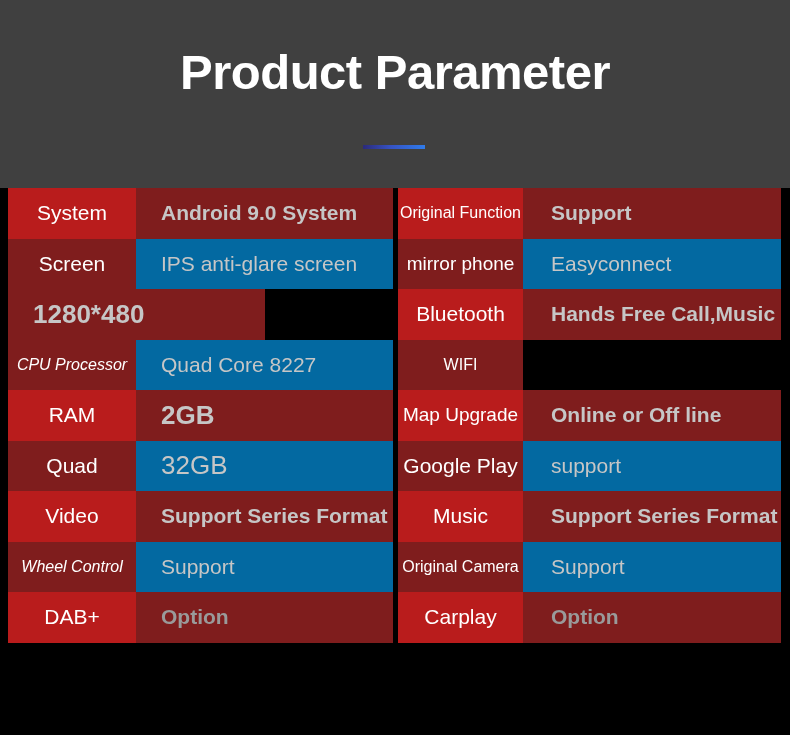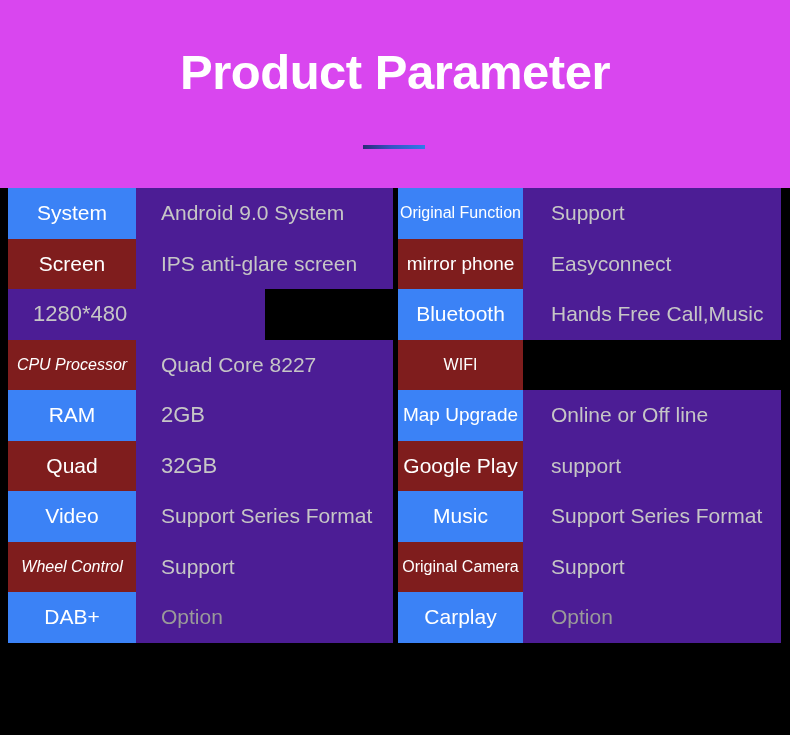--- a/index.html
+++ b/index.html
@@ -21,21 +21,21 @@
     background: #000000;
   }
 
   
   .header {
     position: absolute;
     left: 0;
     top: 0;
     width: 790px;
     height: 188px;
-    background: #d946ef;
+    background: #404040;
   }
   .page-title {
     position: absolute;
     left: 0;
     top: 42px;
     width: 790px;
     text-align: center;
     color: #ffffff;
     font-size: 49px;
     font-weight: bold;
@@ -109,34 +109,34 @@
 
   
   .left .cell-label { width: 128px; }
   .left .cell-value { width: 257px; padding-left: 25px; }
 
   
   .right .cell-label { width: 125px; }
   .right .cell-value { width: 258px; padding-left: 28px; }
 
   
-  .spec-row.odd  .cell-label { background: #3b82f6; }
-  .spec-row.odd  .cell-value { background: #4c1d95; }
+  .spec-row.odd  .cell-label { background: #b91c1c; }
+  .spec-row.odd  .cell-value { background: #7f1d1d; font-weight: bold; }
   .spec-row.even .cell-label { background: #7f1d1d; }
-  .spec-row.even .cell-value { background: #4c1d95; }
+  .spec-row.even .cell-value { background: #0369a1; }
 
   
   .lbl-lg { font-size: 21px; }
   .lbl-md { font-size: 19px; }
   .lbl-sm { font-size: 16px; font-style: italic; }
   .lbl-xs { font-size: 16px; }
 
   
   .val-lg { font-size: 21px; }
-  .val-md { font-size: 22px; text-align: right; }
+  .val-md { font-size: 26px; text-align: right; }
   .val-dim { color: #9a9a9a; }
 
   .footer-band {
     position: absolute;
     left: 0;
     top: 693px;
     width: 790px;
     height: 42px;
     background: #000000;
   }

